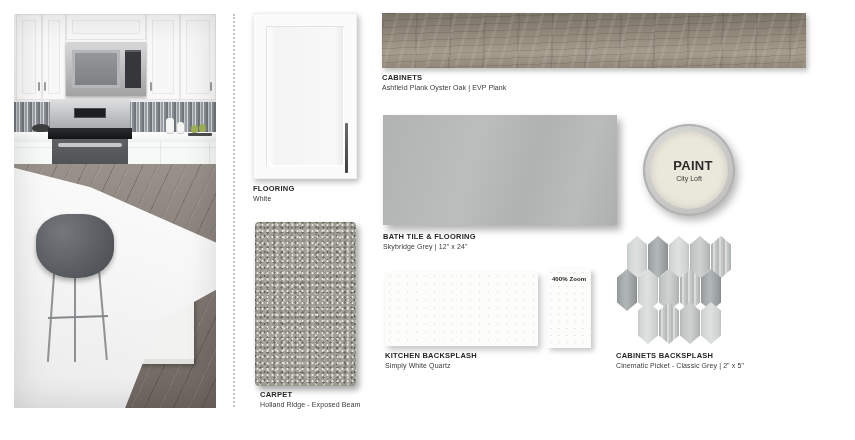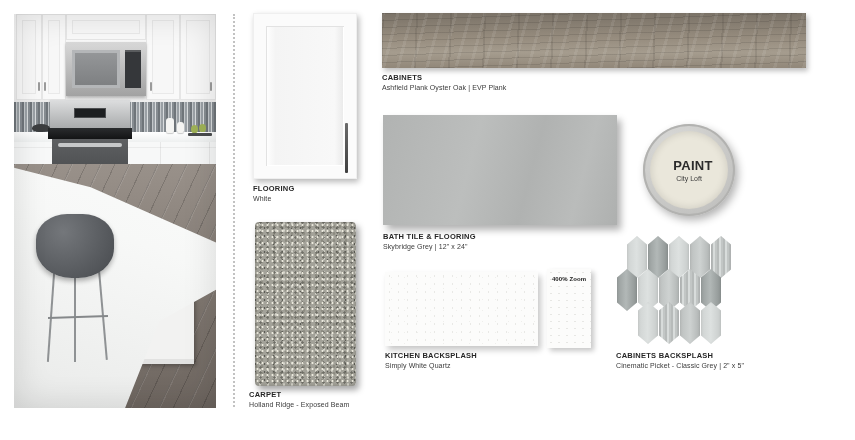--- a/index.html
+++ b/index.html
@@ -169,21 +169,21 @@
 <div class="abs cabinet-door">
   <div class="cabinet-panel"></div>
   <div class="cabinet-sample-handle"></div>
 </div>
 <div class="label-block" style="left:253px;top:185px">
   <div class="lbl-title">FLOORING</div>
   <div class="lbl-sub">White</div>
 </div>
 
 <div class="abs carpet"></div>
-<div class="label-block" style="left:249px;top:391px">
+<div class="label-block" style="left:260px;top:391px">
   <div class="lbl-title">CARPET</div>
   <div class="lbl-sub">Holland Ridge - Exposed Beam</div>
 </div>
 
 <div class="abs flooring"></div>
 <div class="label-block" style="left:382px;top:74px">
   <div class="lbl-title">CABINETS</div>
   <div class="lbl-sub">Ashfield Plank Oyster Oak | EVP Plank</div>
 </div>
 

